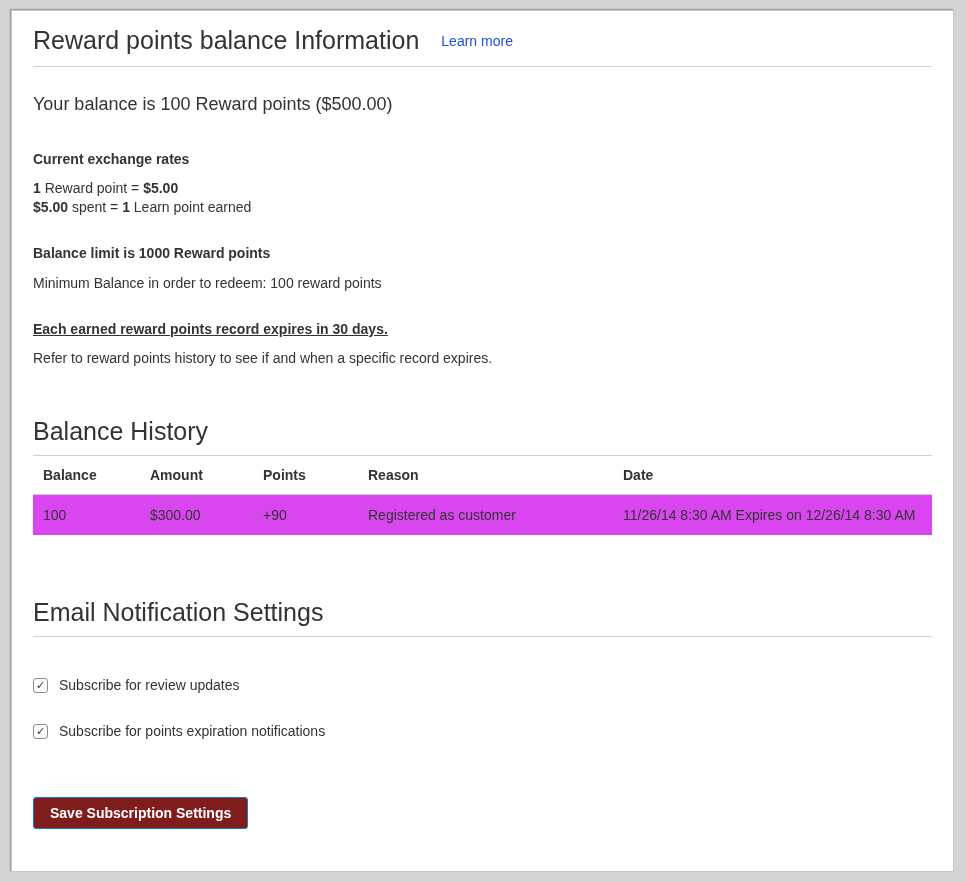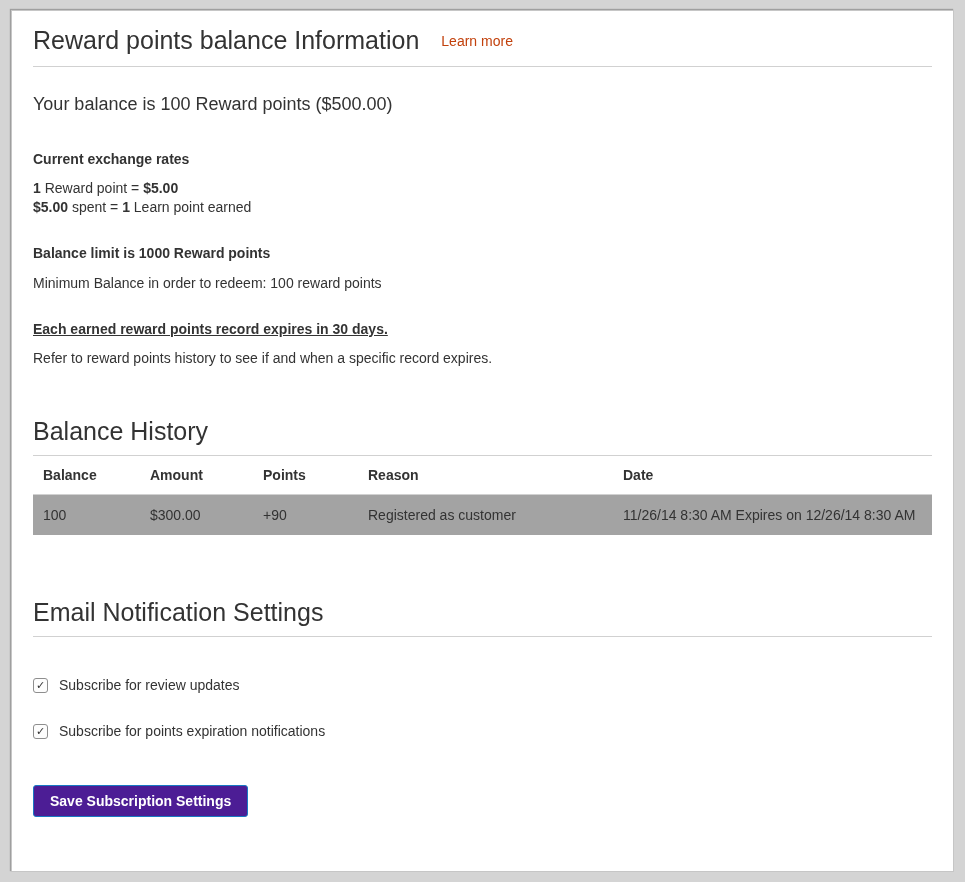--- a/index.html
+++ b/index.html
@@ -33,21 +33,21 @@
     font-weight: 300;
     font-size: 25px;
     line-height: 30px;
     color: #333333;
     margin: 0;
   }
   .learn-more {
     display: inline-block;
     margin-left: 22px;
     font-size: 14px;
-    color: #c2410c;
+    color: #1d4ed8;
     text-decoration: none;
     cursor: pointer;
     vertical-align: 3px;
   }
   .section-title {
     border-bottom: 1px solid #d1d1d1;
     padding-bottom: 9px;
   }
   .section-title.history { margin-top: 50px; }
   .section-title.email   { margin-top: 62px; }
@@ -75,21 +75,21 @@
   table.history-table th {
     text-align: left;
     font-weight: bold;
     padding: 11px 10px;
     border-bottom: 1px solid #d1d1d1;
   }
   table.history-table td {
     text-align: left;
     padding: 12px 10px;
   }
-  table.history-table tr.striped { background: #a3a3a3; }
+  table.history-table tr.striped { background: #d946ef; }
   .col-balance { width: 107px; }
   .col-amount  { width: 113px; }
   .col-points  { width: 105px; }
   .col-reason  { width: 255px; }
   .col-date    { width: auto; }
   
   .field-choice { display: flex; align-items: center; }
   .field-choice.first  { margin-top: 40px; }
   .field-choice.second { margin-top: 30px; }
   .checkbox {
@@ -110,23 +110,23 @@
     color: #333333;
     line-height: 1;
   }
   .field-choice label {
     margin-left: 11px;
     font-size: 14px;
     cursor: pointer;
   }
   
   .btn-primary {
-    margin-top: 46px;
+    margin-top: 58px;
     display: inline-block;
-    background: #4c1d95;
+    background: #7f1d1d;
     border: 1px solid #1979c3;
     border-radius: 3px;
     color: #ffffff;
     font-family: "Liberation Sans", "DejaVu Sans", sans-serif;
     font-size: 14px;
     font-weight: bold;
     padding: 7px 16px;
     line-height: 16px;
     cursor: pointer;
   }

